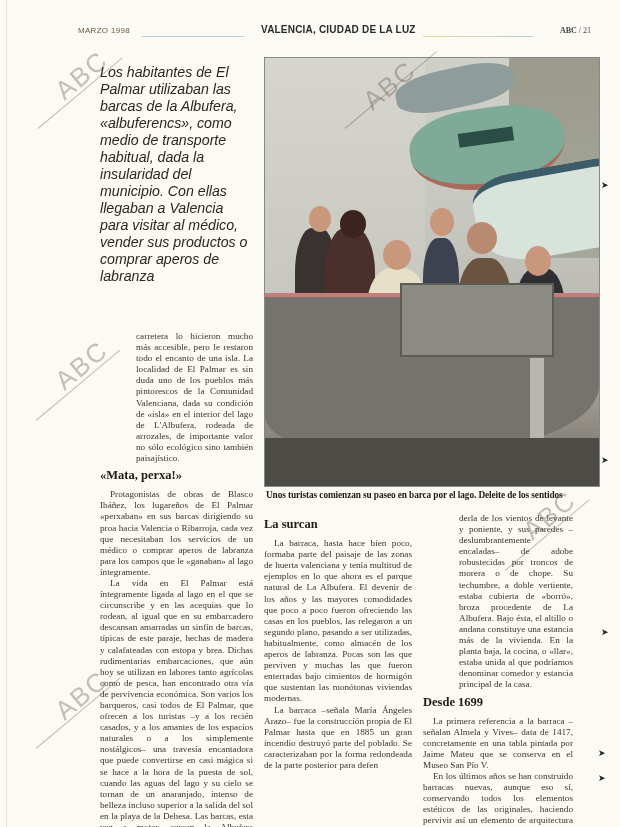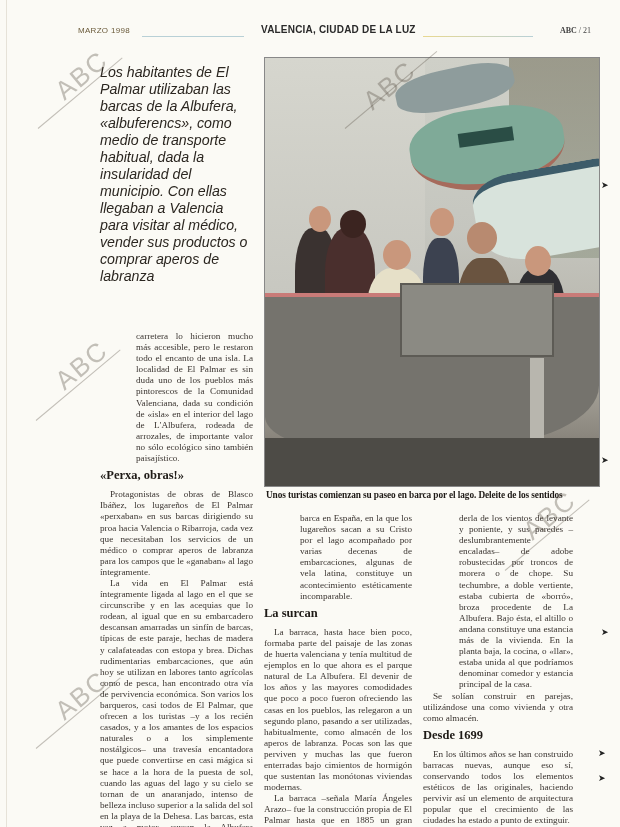--- a/index.html
+++ b/index.html
@@ -104,37 +104,36 @@
   <div class="mainboat"></div>
   <div class="deck"></div>
   <div class="mast"></div>
   <div class="darkwater"></div>
 </div>
 
 <div class="caption">Unos turistas comienzan su paseo en barca por el lago. Deleite de los sentidos</div>
 
 <div class="col col1">
   <p class="noindent">carretera lo hicieron mucho más accesible, pero le restaron todo el encanto de una isla. La localidad de El Palmar es sin duda uno de los pueblos más pintorescos de la Comunidad Valenciana, dada su condición de «isla» en el interior del lago de L'Albufera, rodeada de arrozales, de importante valor no sólo ecológico sino también paisajístico.</p>
-  <h3>«Perxa, obras!»</h3>
+  <h3>«Mata, perxa!»</h3>
   <p>Protagonistas de obras de Blasco Ibáñez, los lugareños de El Palmar «perxaban» en sus barcas dirigiendo su proa hacia Valencia o Ribarroja, cada vez que necesitaban los servicios de un médico o comprar aperos de labranza para los campos que le «ganaban» al lago íntegramente.</p>
   <p>La vida en El Palmar está íntegramente ligada al lago en el que se circunscribe y en las acequias que lo rodean, al igual que en su embarcadero descansan amarradas un sinfín de barcas, típicas de este paraje, hechas de madera y calafateadas con estopa y brea. Dichas rudimentarias embarcaciones, que aún hoy se utilizan en labores tanto agrícolas como de pesca, han encontrado otra vía de pervivencia económica. Son varios los barqueros, casi todos de El Palmar, que ofrecen a los turistas –y a los recién casados, y a los amantes de los espacios naturales o a los simplemente nostálgicos– una travesía encantadora que puede convertirse en casi mágica si se hace a la hora de la puesta de sol, cuando las aguas del lago y su cielo se tornan de un anaranjado, intenso de belleza incluso superior a la salida del sol en la playa de la Dehesa. Las barcas, esta vez a motor, surcan la Albufera atravesando sus vericuetos más recónditos, próximos a la «Mata del Fang».</p>
 
 </div>
 
 <div class="col col2">
-  <p class="noindent">barca en España, en la que los lugareños sacan a su Cristo por el lago acompañado por varias decenas de embarcaciones, algunas de vela latina, constituye un acontecimiento estéticamente incomparable.</p>
   <h3>La surcan</h3>
   <p>La barraca, hasta hace bien poco, formaba parte del paisaje de las zonas de huerta valenciana y tenía multitud de ejemplos en lo que ahora es el parque natural de La Albufera. El devenir de los años y las mayores comodidades que poco a poco fueron ofreciendo las casas en los pueblos, las relegaron a un segundo plano, pasando a ser utilizadas, habitualmente, como almacén de los aperos de labranza. Pocas son las que perviven y muchas las que fueron enterradas bajo cimientos de hormigón que sustentan las monótonas viviendas modernas.</p>
   <p>La barraca –señala María Ángeles Arazo– fue la construcción propia de El Palmar hasta que en 1885 un gran incendio destruyó parte del poblado. Se caracterizaban por la forma redondeada de la parte posterior para defen</p>
 </div>
 
 <div class="col col3">
   <p class="noindent">derla de los vientos de levante y poniente, y sus paredes –deslumbrantemente encaladas– de adobe robustecidas por troncos de morera o de chope. Su techumbre, a doble vertiente, estaba cubierta de «borró», broza procedente de La Albufera. Bajo ésta, el altillo o andana constituye una estancia más de la vivienda. En la planta baja, la cocina, o «llar», estaba unida al que podríamos denominar comedor y estancia principal de la casa.</p>
-  <p>Se solían construir en parejas, utilizándose una como vivienda y otra como almacén.</p>
   <h3>Desde 1699</h3>
+  <p>La primera referencia a la barraca –señalan Almela y Vives– data de 1417, concretamente en una tabla pintada por Jaime Mateu que se conserva en el Museo San Pío V.</p>
   <p>En los últimos años se han construido barracas nuevas, aunque eso sí, conservando todos los elementos estéticos de las originales, haciendo pervivir así un elemento de arquitectura popular que el crecimiento de las ciudades ha estado a punto de extinguir.</p>
 </div>
 
 <div class="watermark" style="left:52px;top:60px">ABC</div>
 <div class="wm-line" style="left:38px;top:128px;width:110px"></div>
 <div class="watermark" style="left:360px;top:70px">ABC</div>
 <div class="wm-line" style="left:345px;top:128px;width:120px"></div>
 <div class="watermark" style="left:52px;top:350px">ABC</div>
 <div class="wm-line" style="left:36px;top:420px;width:110px"></div>
 <div class="watermark" style="left:52px;top:680px">ABC</div>

